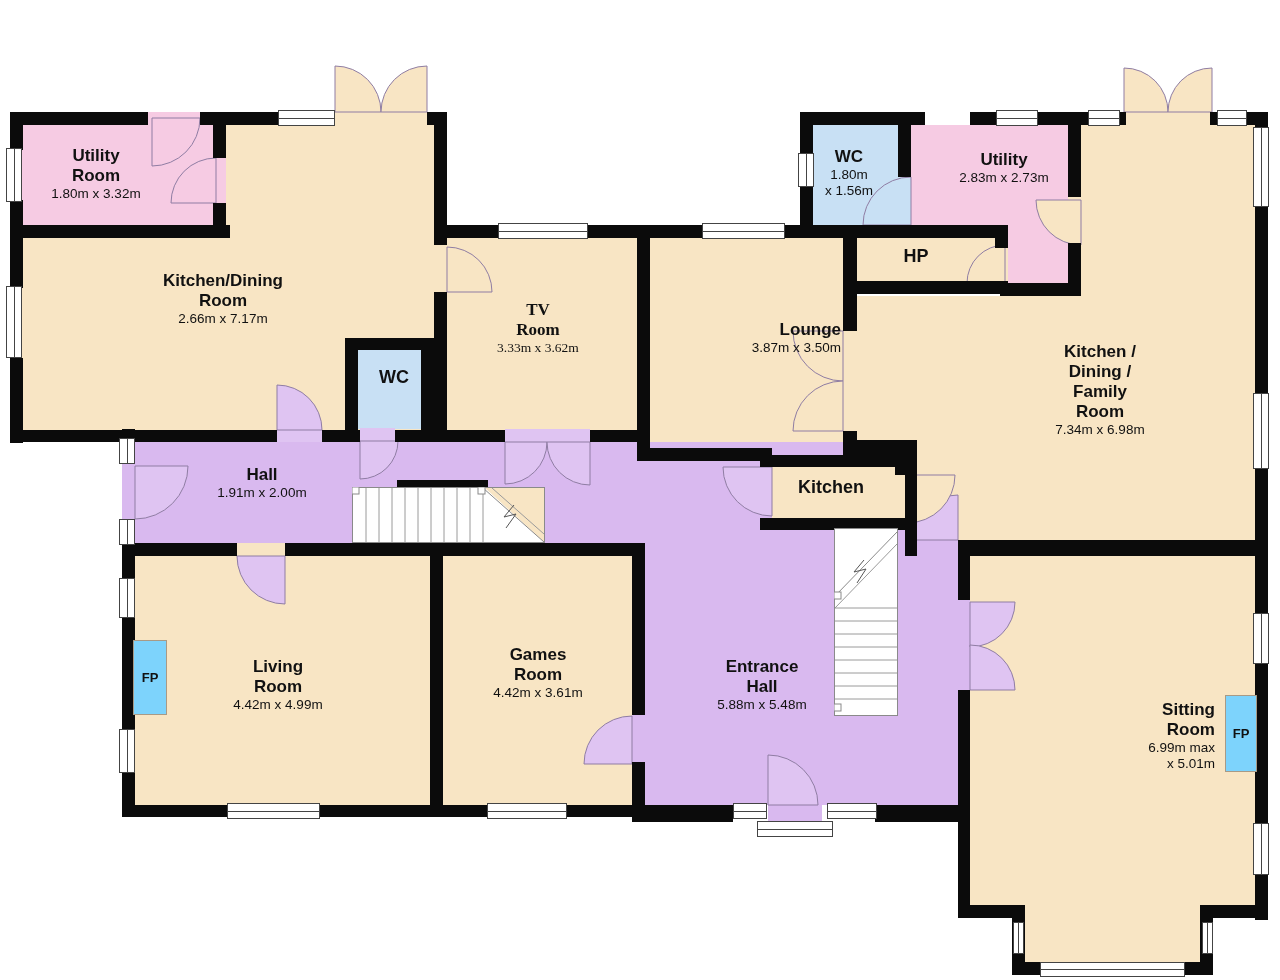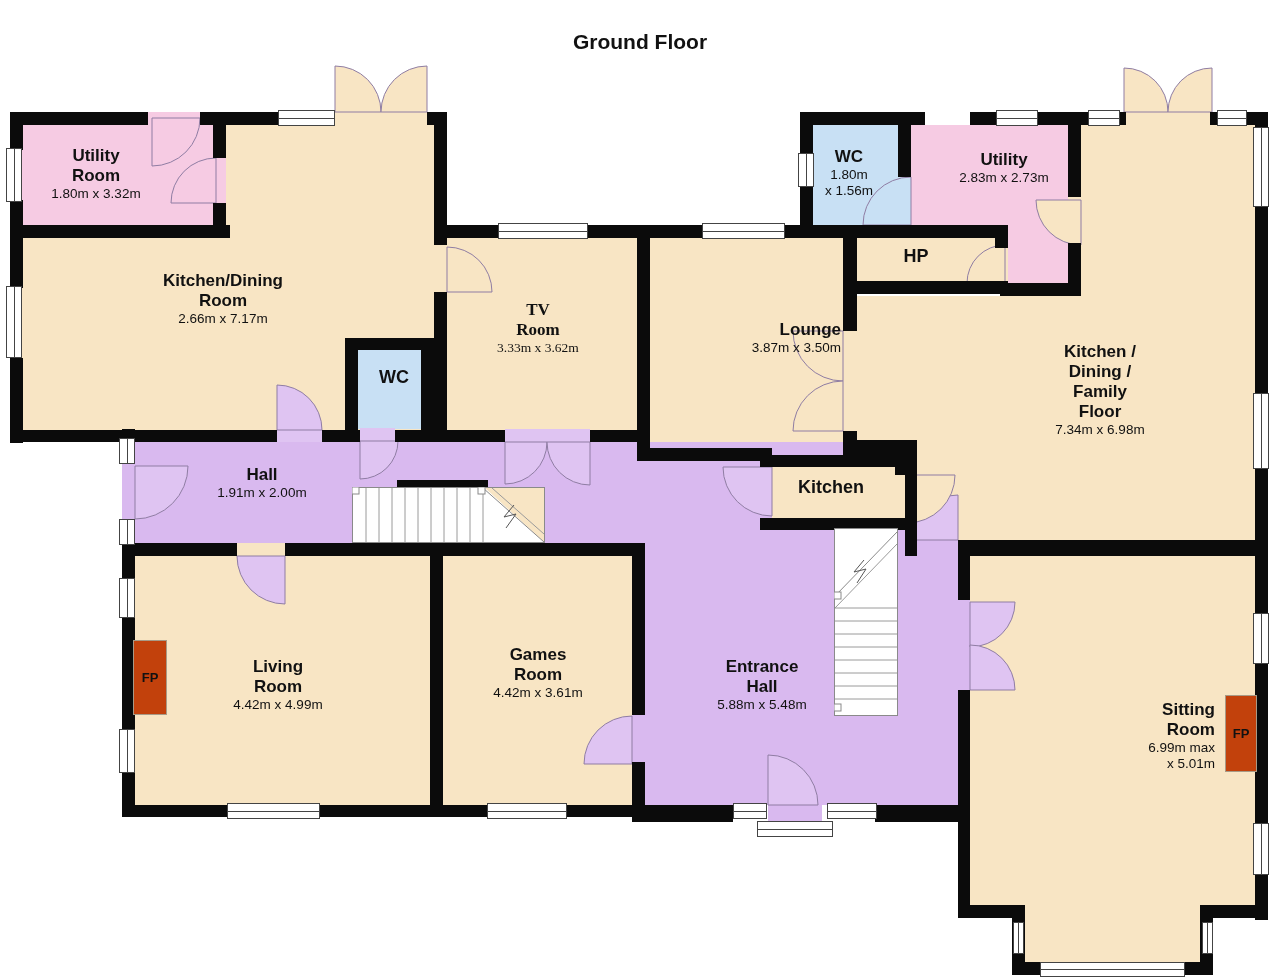--- a/index.html
+++ b/index.html
@@ -11,21 +11,21 @@
   .win{position:absolute;background:#fff;border:1px solid #444;box-sizing:border-box;}
   .winH{background-image:linear-gradient(#444,#444);background-size:100% 1px;background-position:center;background-repeat:no-repeat;}
   .winV{background-image:linear-gradient(90deg,#444,#444);background-size:1px 100%;background-position:center;background-repeat:no-repeat;}
   .gap{position:absolute;}
   .lbl{position:absolute;text-align:center;line-height:20px;}
   .rname{font-weight:700;font-size:17px;white-space:pre-line;}
   .rdim{font-weight:400;font-size:13.5px;line-height:16px;white-space:pre-line;}
   .small .rname{font-size:18px;}
   #title{position:absolute;left:440px;top:30px;width:400px;text-align:center;
          font-size:21px;font-weight:700;}
-  .fp{position:absolute;border:1px solid #a89a86;background:#c2410c;display:flex;
+  .fp{position:absolute;border:1px solid #a89a86;background:#7dd3fc;display:flex;
       align-items:center;justify-content:center;font-weight:700;font-size:13px;}
   .stair{position:absolute;}
   svg{display:block;}
 </style>
 </head>
 <body>
 
 <div id="plan">
 
   <div class="room" style="left:22px;top:124px;width:412px;height:306px;background:#f8e5c4"></div>
@@ -259,21 +259,20 @@
     </svg>
   </div>
 
   <div class="fp" style="left:133px;top:640px;width:32px;height:73px;">
     <span>FP</span>
   </div>
   <div class="fp" style="left:1225px;top:695px;width:30px;height:75px;">
     <span>FP</span>
   </div>
 
-  <div id="title">Ground Floor</div>
 
   <div class="lbl" style="left:16px;top:146px;width:160px;">
     <div class="rname">Utility
 Room</div>
     <div class="rdim">1.80m x 3.32m</div>
   </div>
   <div class="lbl" style="left:103px;top:271px;width:240px;">
     <div class="rname">Kitchen/Dining
 Room</div>
     <div class="rdim">2.66m x 7.17m</div>
@@ -299,21 +298,21 @@
     <div class="rname">Utility</div>
     <div class="rdim">2.83m x 2.73m</div>
   </div>
   <div class="lbl small" style="left:876px;top:246px;width:80px;">
     <div class="rname">HP</div>
   </div>
   <div class="lbl" style="left:1000px;top:342px;width:200px;">
     <div class="rname">Kitchen /
 Dining /
 Family
-Floor</div>
+Room</div>
     <div class="rdim">7.34m x 6.98m</div>
   </div>
   <div class="lbl" style="left:182px;top:465px;width:160px;">
     <div class="rname">Hall</div>
     <div class="rdim">1.91m x 2.00m</div>
   </div>
   <div class="lbl small" style="left:761px;top:477px;width:140px;">
     <div class="rname">Kitchen</div>
   </div>
   <div class="lbl" style="left:178px;top:657px;width:200px;">

